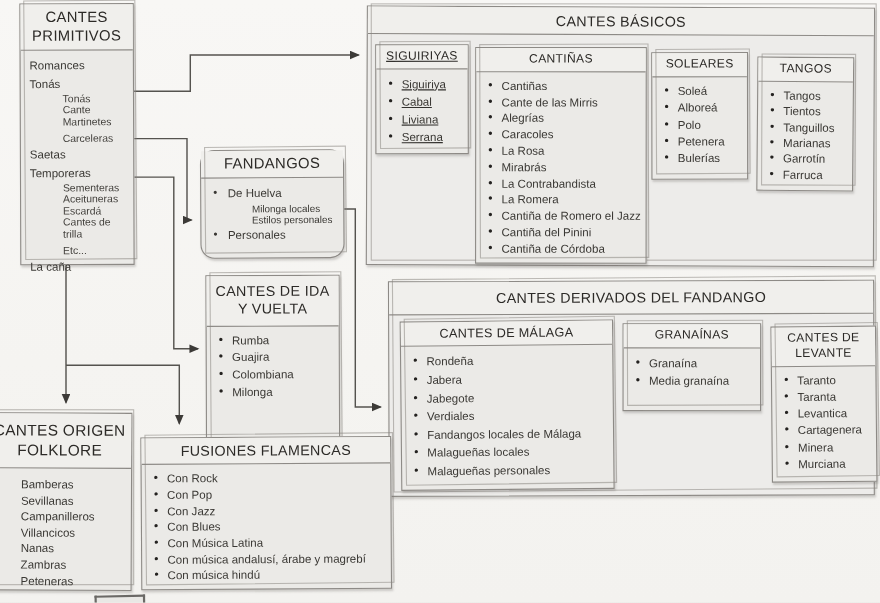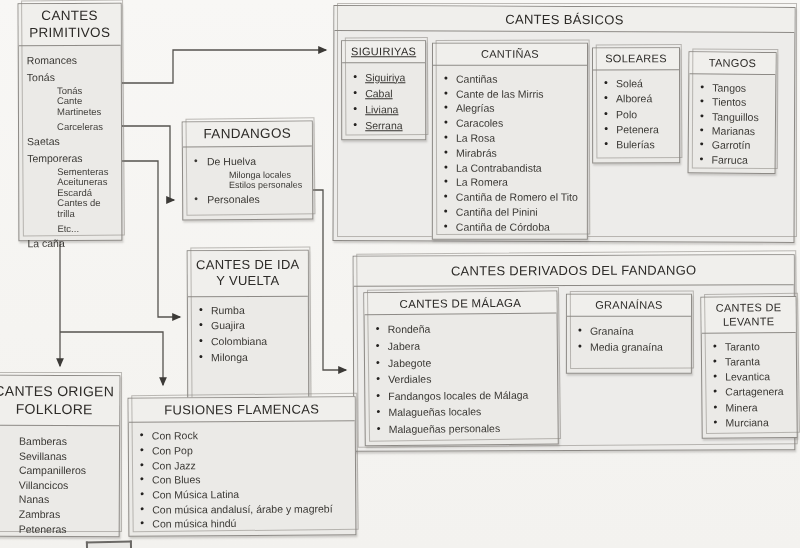--- a/index.html
+++ b/index.html
@@ -120,21 +120,21 @@
       <ul class="items bullets">
 
       <li>Cantiñas</li>
           <li>Cante de las Mirris</li>
           <li>Alegrías</li>
           <li>Caracoles</li>
           <li>La Rosa</li>
           <li>Mirabrás</li>
           <li>La Contrabandista</li>
           <li>La Romera</li>
-          <li>Cantiña de Romero el Tito</li>
+          <li>Cantiña de Romero el Jazz</li>
           <li>Cantiña del Pinini</li>
           <li>Cantiña de Córdoba</li>
         </ul>
     </div>
 
     <div class="box sub b-soleares r1" style="left:258px;top:40px;width:88px;height:116px;">
       <div class="hd">SOLEARES</div>
       <ul class="items bullets">
 
       <li>Soleá</li>
@@ -152,21 +152,21 @@
       <li>Tangos</li>
           <li>Tientos</li>
           <li>Tanguillos</li>
           <li>Marianas</li>
           <li>Garrotín</li>
           <li>Farruca</li>
         </ul>
     </div>
   </div>
 
-  <div class="box b-fandangos r1" style="left:182px;top:121px;width:131px;height:99px;">
+  <div class="box b-fandangos r1" style="left:182px;top:136px;width:131px;height:99px;border-radius:13px;">
     <div class="hd">FANDANGOS</div>
     <ul class="items">
 
     <li>De Huelva</li>
         <li class="lvl1">Milonga locales</li>
         <li class="lvl1">Estilos personales</li>
         <li>Personales</li>
       </ul>
   </div>
 

